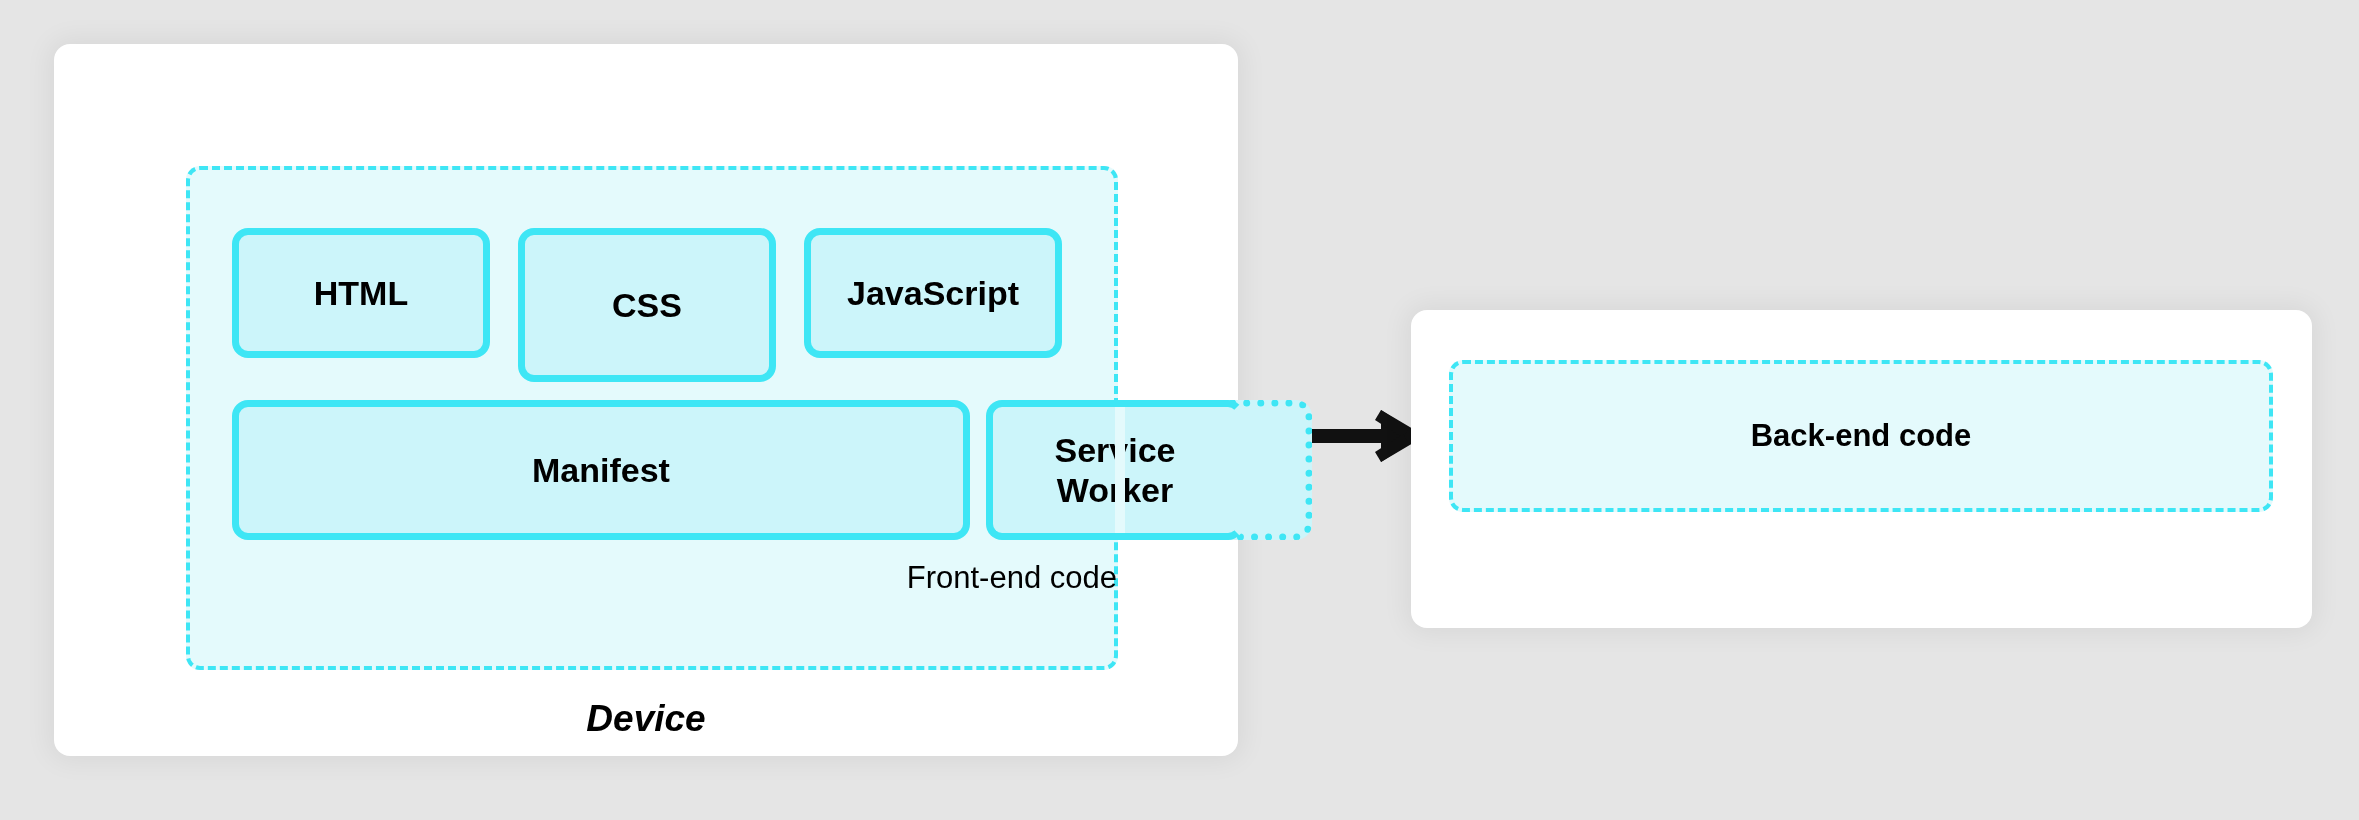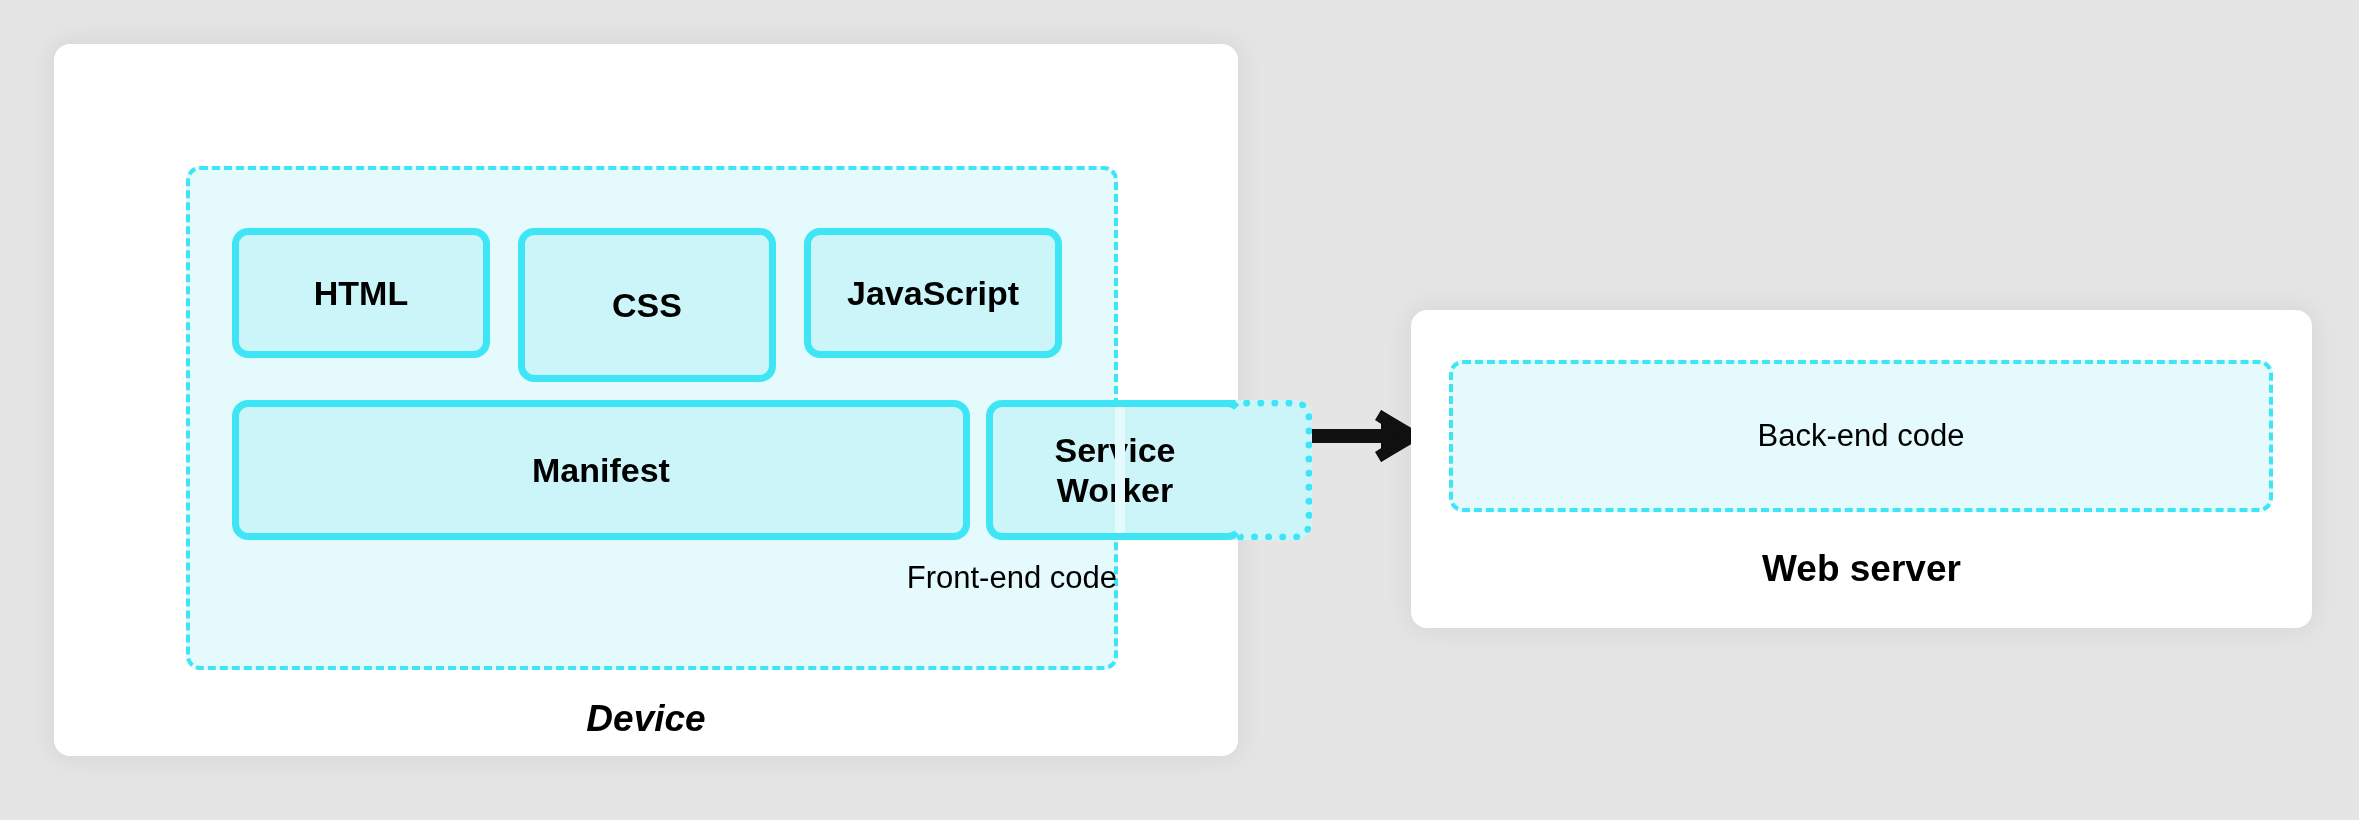--- a/index.html
+++ b/index.html
@@ -160,21 +160,21 @@
     font-size: 37px;
     font-weight: bold;
   }
 
   #device-caption { left: 0; top: 654px; font-style: italic; }
   #server-caption { left: 0; top: 238px; }
 
   #backend-label {
     color: #000000;
     font-size: 31px;
-    font-weight: normal;
+    font-weight: bold;
   }
 
   
   #connector-arrow {
     position: absolute;
     left: 1222px;
     top: 398px;
     width: 205px;
     height: 76px;
   }
@@ -236,16 +236,15 @@
       <path d="M 159 64 L 187 46 L 181 36 L 153 54 Z"></path>
     </g>
   </svg>
 
   <div class="panel" id="server-panel">
 
     <div class="dashed-container" id="backend-container">
       <span id="backend-label">Back-end code</span>
     </div>
 
-    <div class="panel-caption" id="server-caption">Web server</div>
   </div>
 
 </div>
 
 </body></html>

